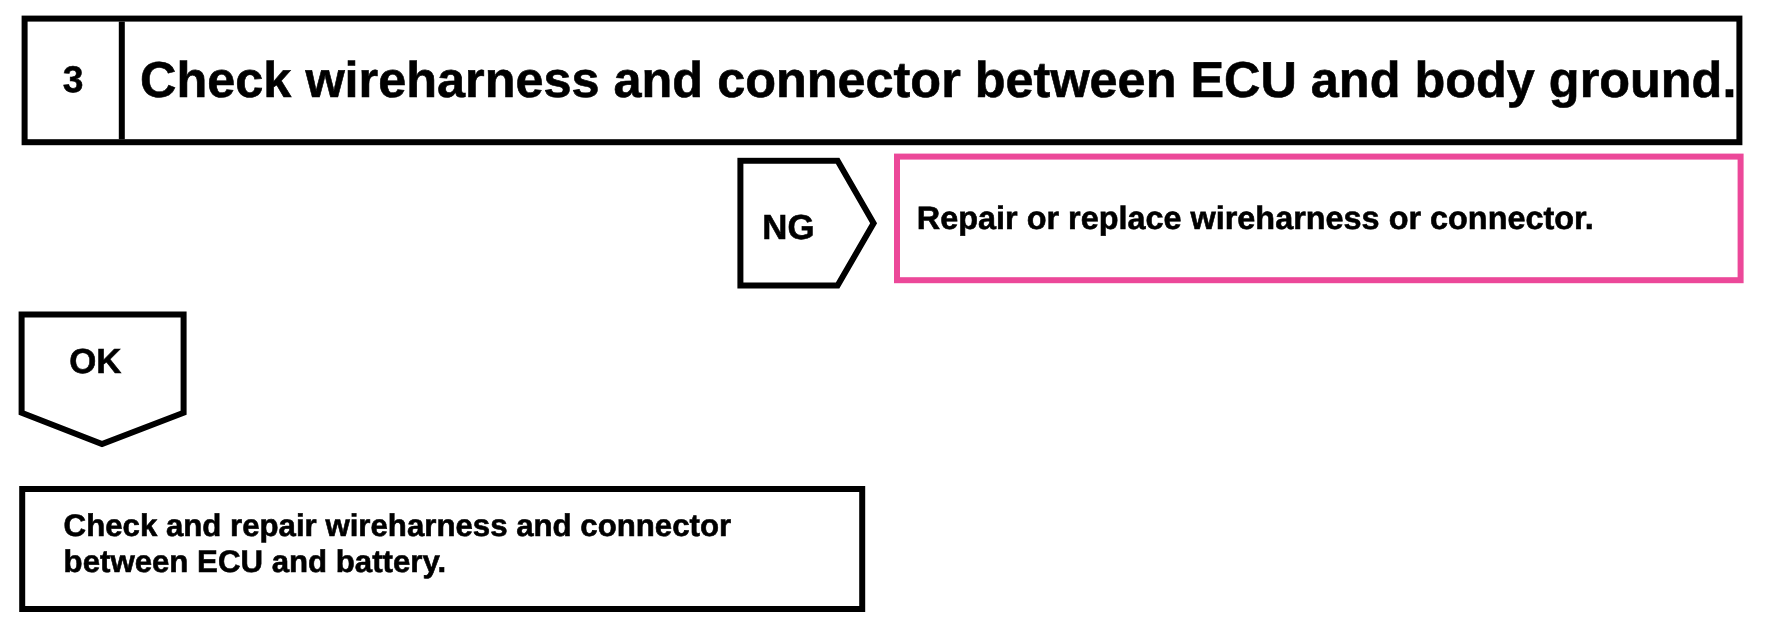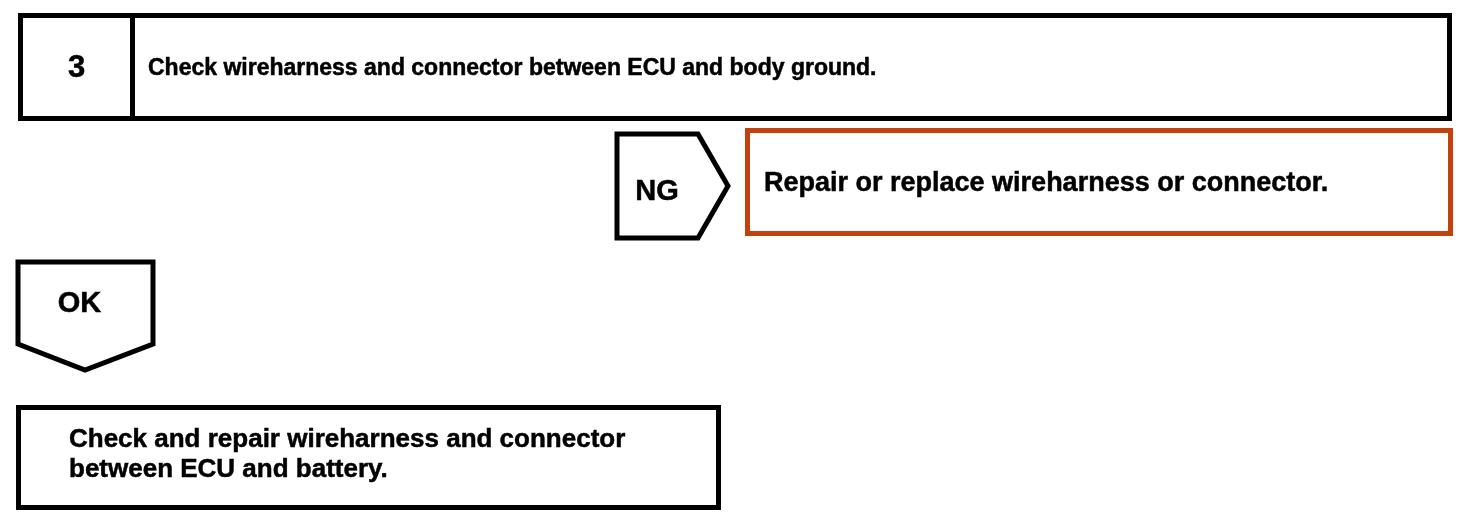--- a/index.html
+++ b/index.html
@@ -34,21 +34,21 @@
     display: flex;
     align-items: center;
     justify-content: center;
     font-size: 31px;
   }
   .step-text-cell {
     flex: 1;
     display: flex;
     align-items: center;
     padding-left: 13px;
-    font-size: 23px;
+    font-size: 42px;
     white-space: nowrap;
   }
   
   .ng-pentagon-wrap {
     position: absolute;
     left: 614px; top: 131px;
     width: 118px; height: 110px;
   }
   .ng-pentagon-wrap svg { display: block; }
   .ng-label {
@@ -57,21 +57,21 @@
     width: 86px; height: 110px;
     display: flex;
     align-items: center;
     justify-content: center;
     font-size: 29px;
   }
   .ng-action-box {
     position: absolute;
     left: 745px; top: 128px;
     width: 708px; height: 108px;
-    border: 5px solid #c2410c;
+    border: 5px solid #ec4899;
     display: flex;
     align-items: center;
     padding-left: 14px;
     font-size: 27px;
     white-space: nowrap;
     background: #ffffff;
   }
   
   .ok-pentagon-wrap {
     position: absolute;
@@ -86,21 +86,21 @@
     display: flex;
     align-items: center;
     justify-content: center;
     font-size: 29px;
   }
   .ok-action-box {
     position: absolute;
     left: 16px; top: 405px;
     width: 705px; height: 105px;
     border: 5px solid #000000;
-    padding: 13px 18px 0 48px;
+    padding: 13px 18px 0 32px;
     font-size: 26px;
     line-height: 30px;
     background: #ffffff;
   }
 </style>
 </head>
 <body>
 
 <div class="page">
 

